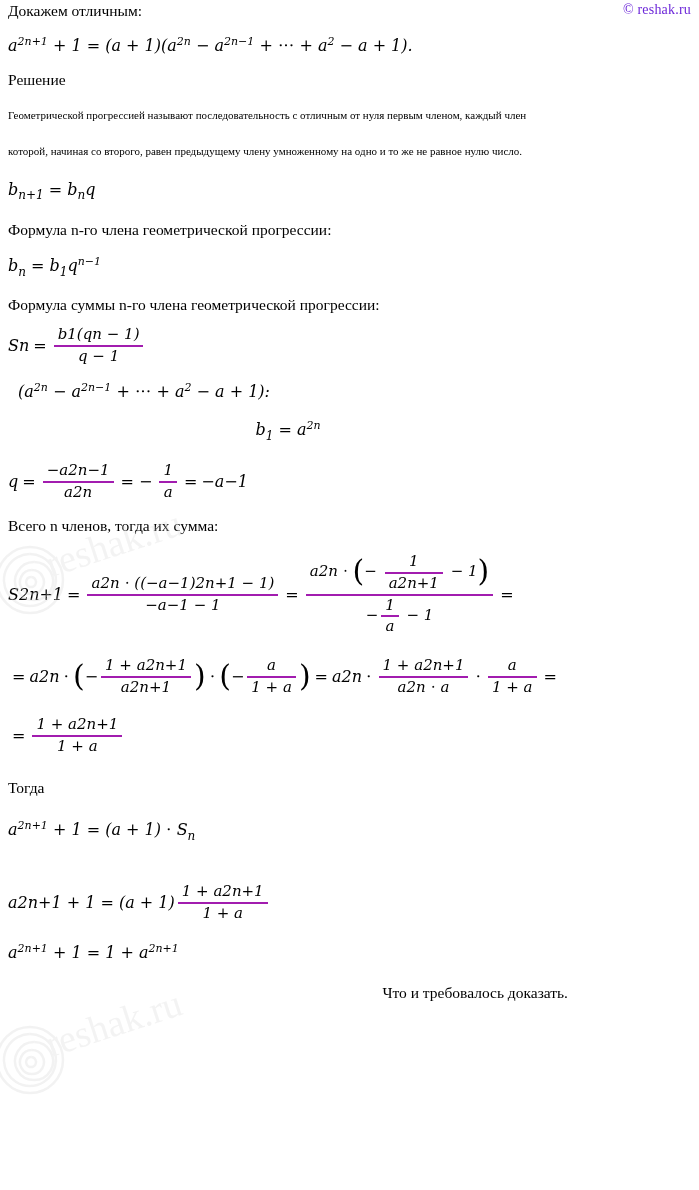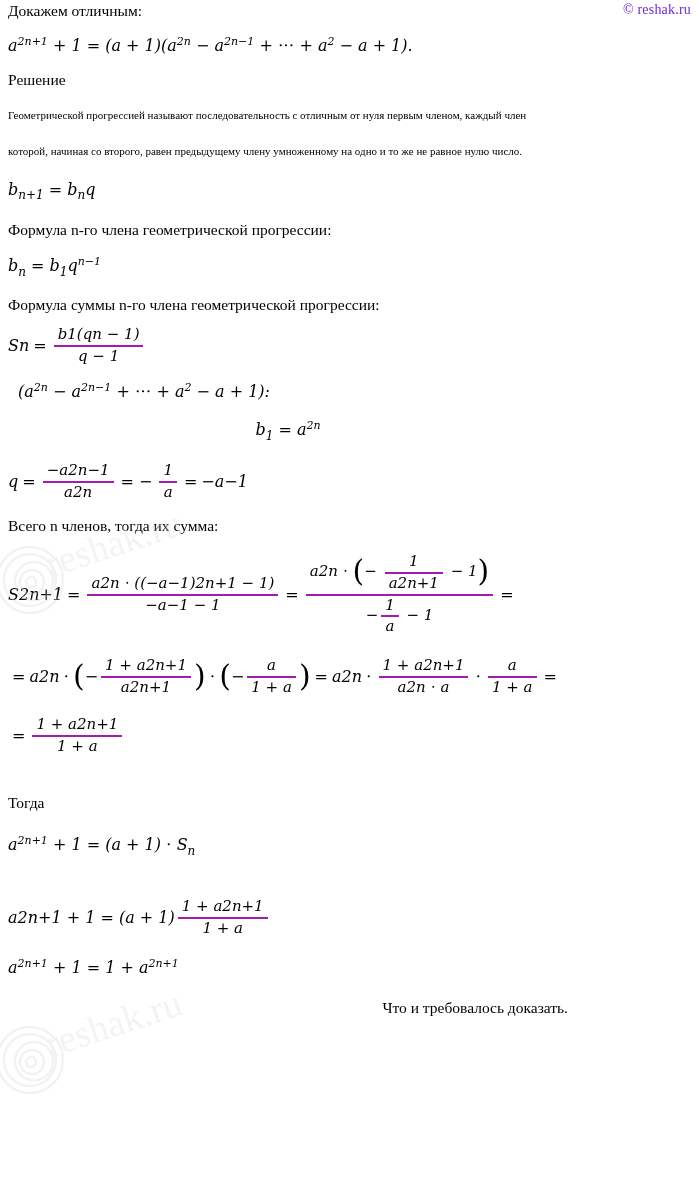--- a/index.html
+++ b/index.html
@@ -255,21 +255,21 @@
     </div>
 
     <div class="math-row" style="margin-top:20px;">
       <span class="op">=</span>
       <span class="frac">
         <span class="num">1 + a<span class="up">2n+1</span></span>
         <span class="den">1 + a</span>
       </span>
     </div>
 
-    <div class="heading" style="margin-top:38px;">Тогда</div>
+    <div class="heading" style="margin-top:23px;">Тогда</div>
 
     <div class="math" style="margin-top:14px;">
       a<span class="up">2n+1</span> + 1 = (a + 1) ⋅ S<span class="dn">n</span>
     </div>
 
     <div class="math-row" style="margin-top:34px;">
       <span>a<span class="up">2n+1</span> + 1 = (a + 1)</span>
       <span class="frac">
         <span class="num">1 + a<span class="up">2n+1</span></span>
         <span class="den">1 + a</span>

